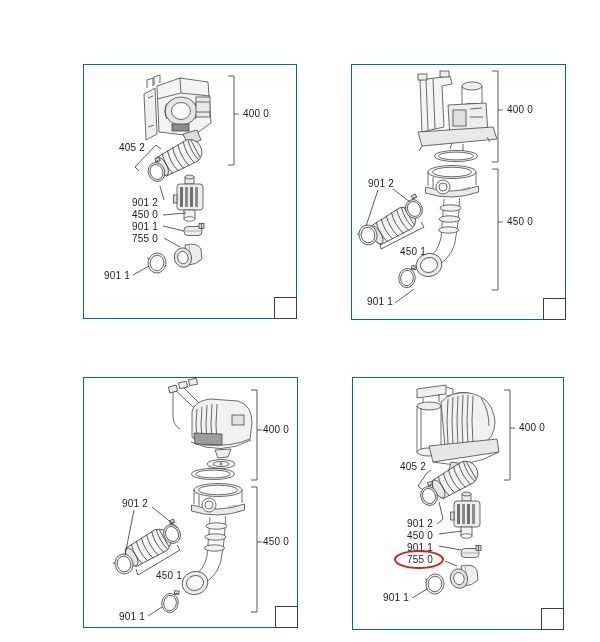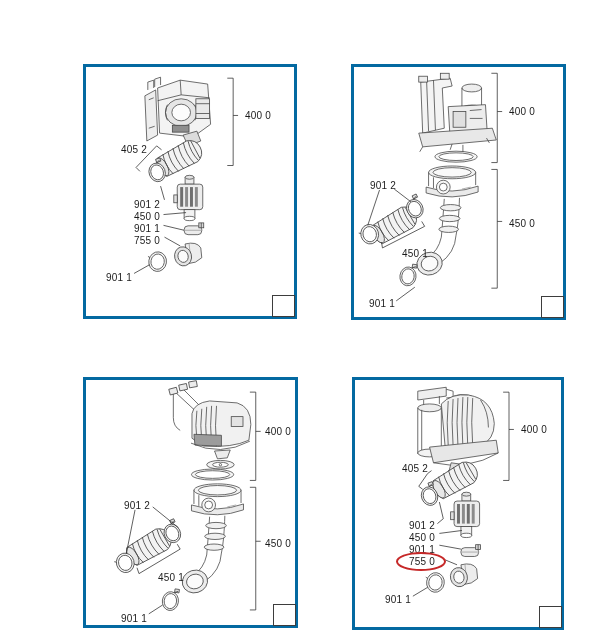--- a/index.html
+++ b/index.html
@@ -1,18 +1,18 @@
 <!DOCTYPE html>
 <html><head>
 <meta charset="utf-8">
 <style>
   * { box-sizing: border-box; margin: 0; padding: 0; }
   html,body { width:600px; height:642px; background:#ffffff; font-family:"Liberation Sans", sans-serif; }
   .stage { position:relative; width:600px; height:642px; background:#fff; overflow:hidden; }
-  .panel { position:absolute; border:3px solid #0369a1; background:#fff; }
+  .panel { position:absolute; border:1px solid #0369a1; background:#fff; }
   #panel1 { left:83px;  top:64px;  width:214px; height:255px; }
   #panel2 { left:351px; top:64px;  width:215px; height:256px; }
   #panel3 { left:83px;  top:377px; width:215px; height:251px; }
   #panel4 { left:352px; top:377px; width:212px; height:253px; }
   .art { position:absolute; left:0; top:0; width:100%; height:100%; }
   .lbl { position:absolute; font-size:10px; line-height:10px; color:#1b1b1b; white-space:nowrap; letter-spacing:.2px; }
   .stack { width:34px; text-align:right; }
   .corner { position:absolute; right:-1px; bottom:-1px; width:23px; height:22px; border:1px solid #3d3d3d; background:#fff; }
   .red-ellipse { position:absolute; left:41px; top:172px; width:50px; height:19px;
                  border:2.5px solid #c62828; border-radius:50%; z-index:3; }

